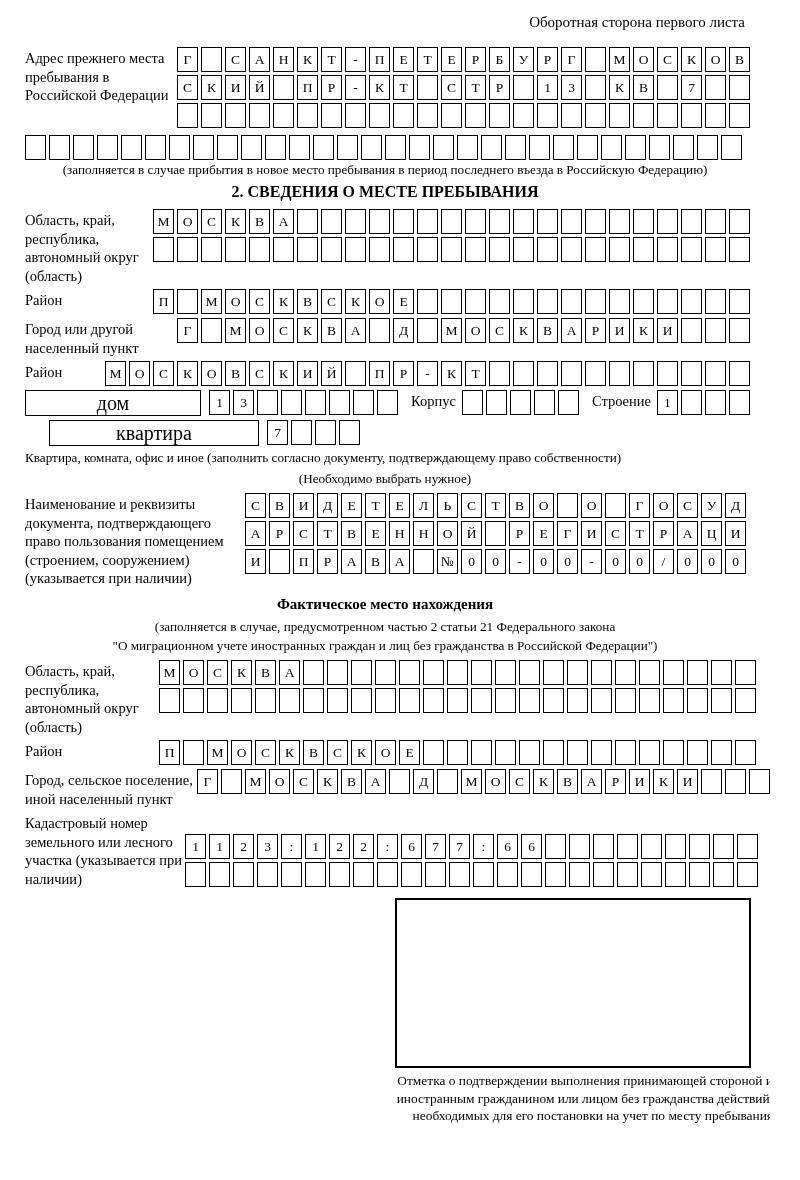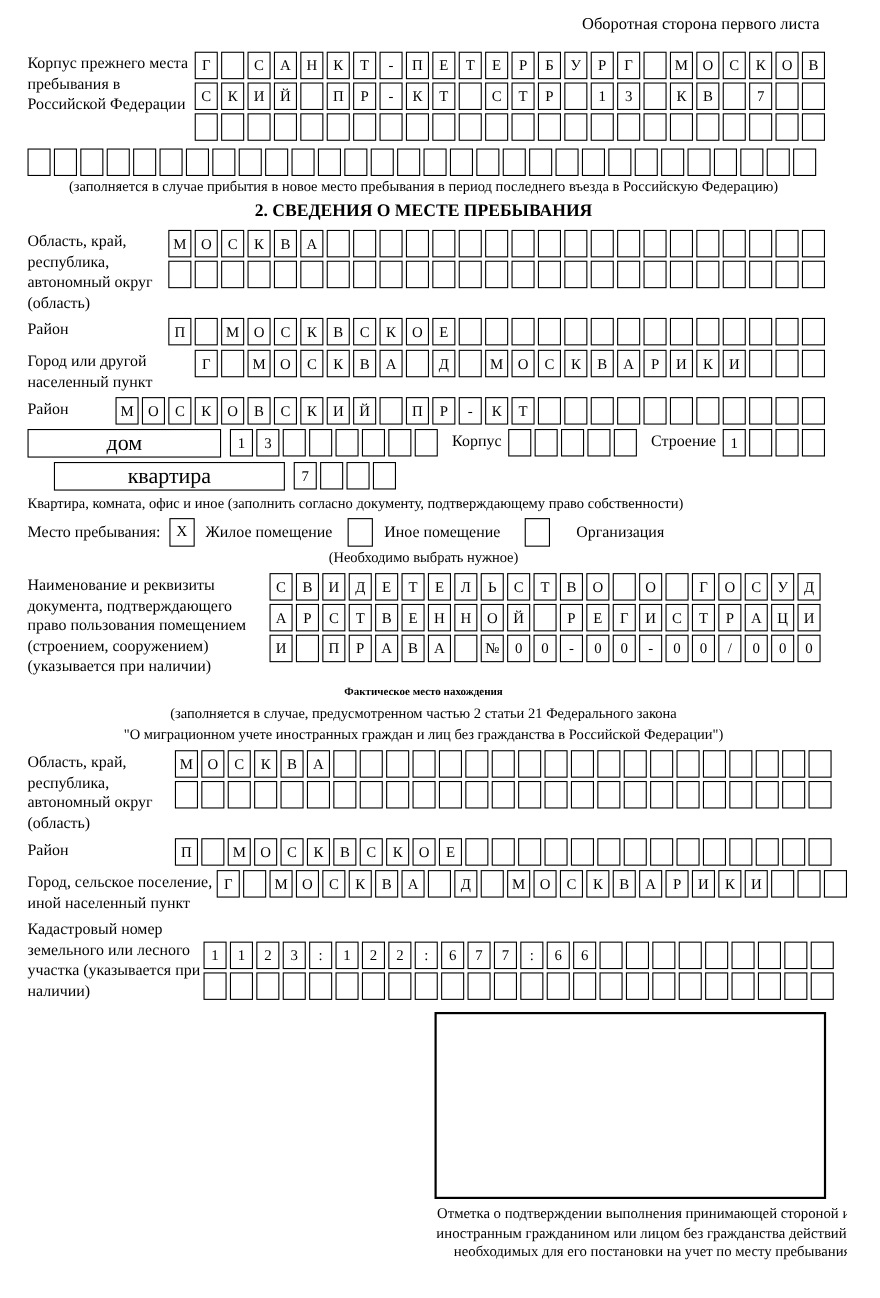--- a/index.html
+++ b/index.html
@@ -15,21 +15,21 @@
   .cells { display:flex; }
   .cells-col .cells { margin-bottom:3px; }
   .cell {
     width:21px; height:25px; border:1.6px solid #000; box-sizing:border-box;
     margin-right:3px; display:flex; align-items:center; justify-content:center;
     font-size:13.5px; flex-shrink:0; background:#fff;
   }
   .caption { font-size:13.2px; margin:1px 0 5px 0; }
   .center { text-align:center; }
   .section-title { font-size:16px; font-weight:bold; text-align:center; margin:5px 0 8px 0; }
-  .sub-title { font-size:10px; font-weight:bold; text-align:center; margin:8px 0 6px 0; }
+  .sub-title { font-size:15px; font-weight:bold; text-align:center; margin:8px 0 6px 0; }
   .wide-box {
     height:26px; border:1.6px solid #000; box-sizing:border-box;
     display:flex; align-items:center; justify-content:center;
     font-size:20px; margin-right:8px; flex-shrink:0;
   }
   .inline-label { font-size:14.5px; padding:3px 6px 0 10px; flex-shrink:0; }
   .stay-row { display:flex; align-items:center; margin:4px 0 2px 0; font-size:14.5px; }
   .checkbox {
     width:23px; height:26px; border:1.6px solid #000; box-sizing:border-box;
     display:flex; align-items:center; justify-content:center;
@@ -48,21 +48,21 @@
   }
 </style>
 </head>
 <body>
 
 <div class="page">
 
   <div class="header-note">Оборотная сторона первого листа</div>
 
   <div class="field">
-    <div class="flabel" style="width:152px;">Корпус прежнего места пребывания в Российской Федерации</div>
+    <div class="flabel" style="width:152px;">Адрес прежнего места пребывания в Российской Федерации</div>
     <div class="cells-col">
       <div class="cells">
           <span class="cell">Г</span>
           <span class="cell"></span>
           <span class="cell">С</span>
           <span class="cell">А</span>
           <span class="cell">Н</span>
           <span class="cell">К</span>
           <span class="cell">Т</span>
           <span class="cell">-</span>
@@ -360,29 +360,20 @@
     <div class="wide-box" style="width:210px; margin-left:24px;">квартира</div>
     <div class="cells">
         <span class="cell">7</span>
         <span class="cell"></span>
         <span class="cell"></span>
         <span class="cell"></span>
       </div>
   </div>
   <div class="caption">Квартира, комната, офис и иное (заполнить согласно документу, подтверждающему право собственности)</div>
 
-  <div class="stay-row">
-    <span>Место пребывания:</span>
-    <span class="checkbox">X</span>
-    <span>Жилое помещение</span>
-    <span class="checkbox" style="margin-left:14px;"></span>
-    <span>Иное помещение</span>
-    <span class="checkbox" style="margin-left:22px; margin-right:24px;"></span>
-    <span>Организация</span>
-  </div>
   <div class="hint">(Необходимо выбрать нужное)</div>
 
   <div class="field">
     <div class="flabel" style="width:220px;">Наименование и реквизиты документа, подтверждающего право пользования помещением (строением, сооружением) (указывается при наличии)</div>
     <div class="cells-col">
       <div class="cells">
           <span class="cell">С</span>
           <span class="cell">В</span>
           <span class="cell">И</span>
           <span class="cell">Д</span>

